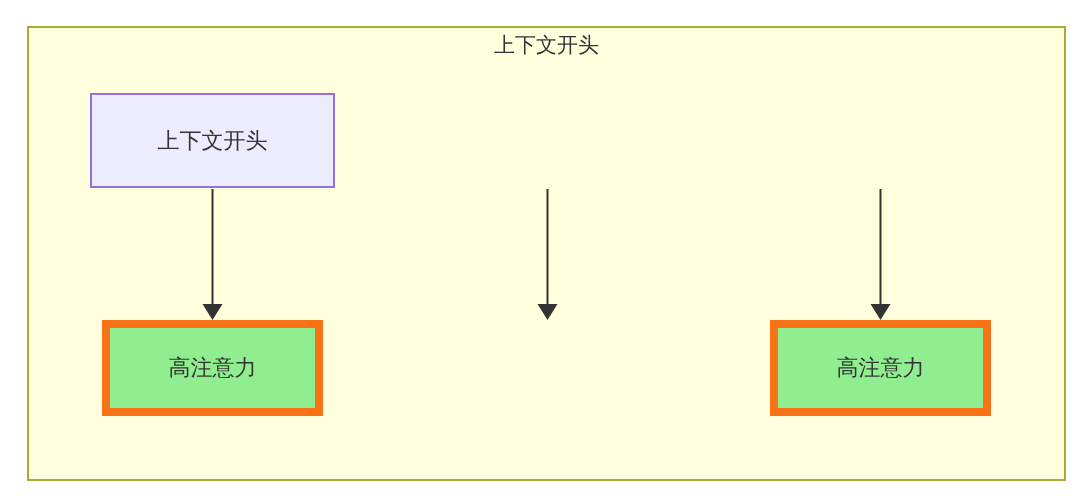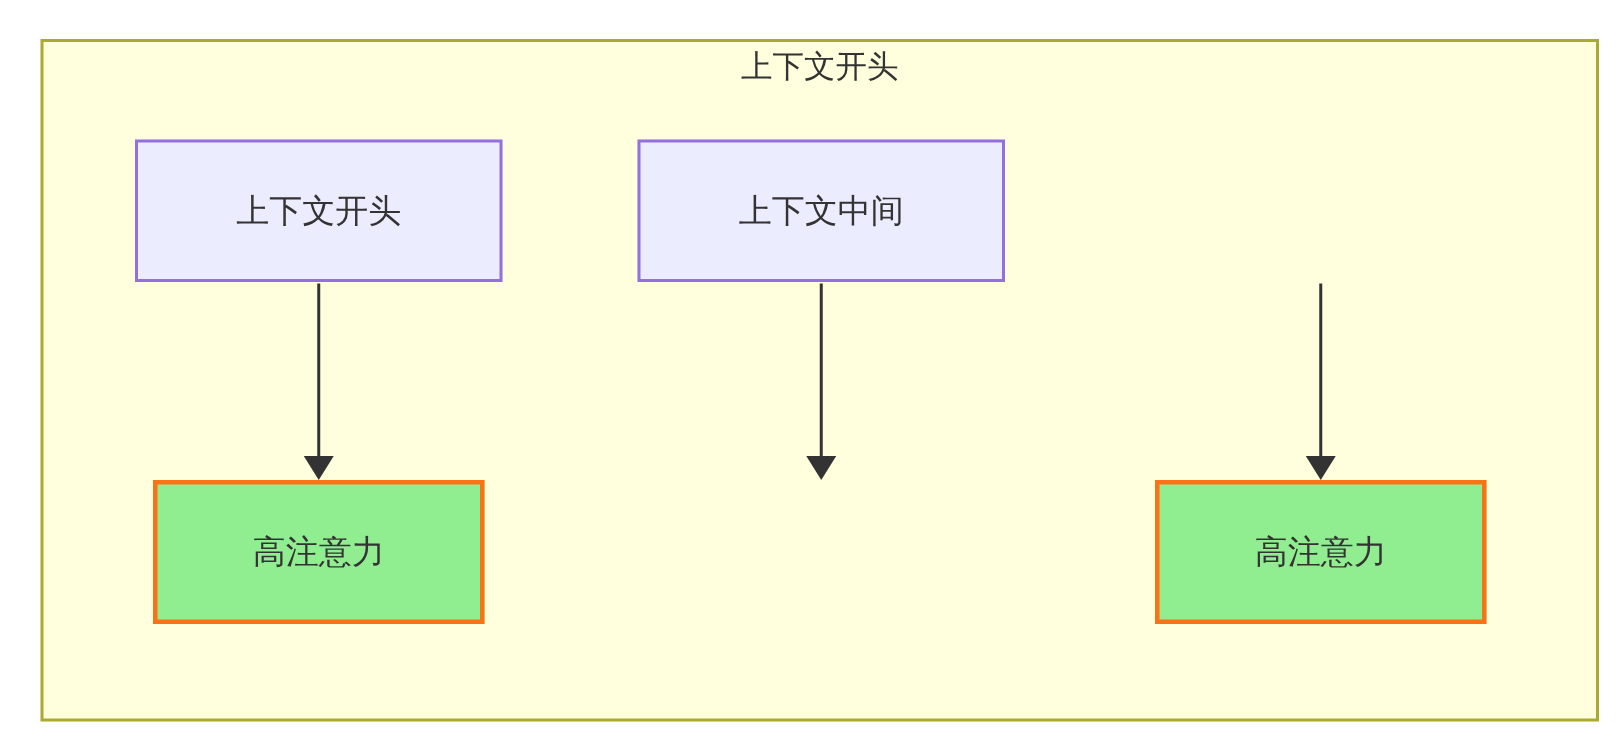--- a/index.html
+++ b/index.html
@@ -47,21 +47,21 @@
     width: 245px;
     height: 95px;
     top: 93px;
     background: #ECECFF;
     border: 2px solid #9370DB;
   }
   .node.bottom-node {
     width: 221px;
     height: 96px;
     top: 320px;
-    border: 3px solid #f97316;
+    border: 8px solid #f97316;
   }
   .node.high { background: #90EE90; }
   .node.low  { background: #FF8A8A; }
   .pos-1.top-node { left: 90px; }
   .pos-2.top-node { left: 425px; }
   .pos-3.top-node { left: 758px; }
   .pos-1.bottom-node { left: 102px; }
   .pos-2.bottom-node { left: 437px; }
   .pos-3.bottom-node { left: 770px; }
   .edges-layer {
@@ -76,21 +76,20 @@
 </head>
 <body>
 
 <div class="canvas">
 
   <div class="cluster"></div>
 
   <div class="cluster-title">上下文开头</div>
 
   <div class="node top-node pos-1">上下文开头</div>
-  <div class="node top-node pos-2">上下文中间</div>
 
   <svg class="edges-layer" viewBox="0 0 1080 496" xmlns="http://www.w3.org/2000/svg">
     <g>
       <line x1="212.5" y1="189" x2="212.5" y2="306" stroke="#333333" stroke-width="2"></line>
       <polygon points="202.5,304 222.5,304 212.5,320" fill="#333333"></polygon>
     </g>
     <g>
       <line x1="547.5" y1="189" x2="547.5" y2="306" stroke="#333333" stroke-width="2"></line>
       <polygon points="537.5,304 557.5,304 547.5,320" fill="#333333"></polygon>
     </g>

